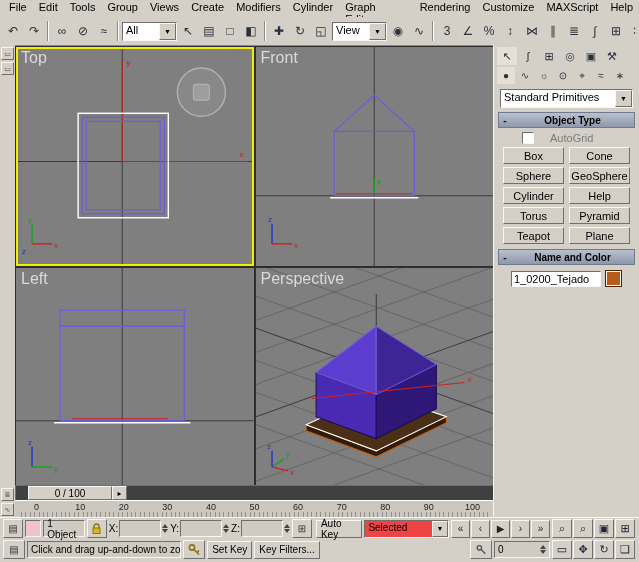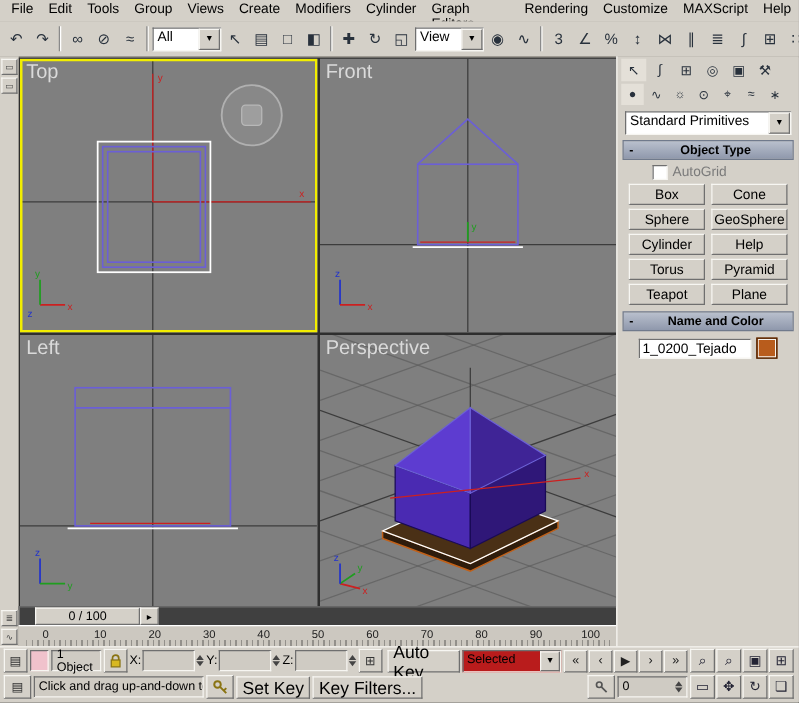--- a/index.html
+++ b/index.html
@@ -58,42 +58,42 @@
   .cp-tabs{display:flex;align-items:center;gap:1px;padding:2px 3px 1px 3px}
   .cp-tab{width:20px;height:18px;display:flex;align-items:center;justify-content:center;font-size:11px;color:#28313c}
   .cp-tab.active{border-color:#6f6f6f #f7f6f2 #f7f6f2 #6f6f6f;background:#e4e0d8}
   .cp-cats{display:flex;align-items:center;gap:1px;padding:1px 3px}
   .cp-cat{width:18px;height:17px;display:flex;align-items:center;justify-content:center;font-size:10px;color:#28313c}
   .cp-cat.active{border-color:#6f6f6f #f7f6f2 #f7f6f2 #6f6f6f;background:#e4e0d8}
   .cp-combo{margin:4px 6px 2px 6px}
   .rollout{margin:4px 4px 0 4px;height:14px;display:flex;align-items:center;background:linear-gradient(var(--rollout-from,#b9c0cd),var(--rollout-to,#8f98ac));border:1px solid #707a8c;font-size:10px;font-weight:bold}
   .rollout .minus{width:12px;text-align:center;font-weight:bold}
   .rollout .rtitle{flex:1;text-align:center;padding-right:0}
-  .autogrid-row{display:flex;align-items:center;gap:4px;margin:4px 0 2px 28px;color:#7a7a7a}
+  .autogrid-row{display:flex;align-items:center;gap:16px;margin:4px 0 2px 28px;color:#7a7a7a}
   .checkbox{width:10px;height:10px;background:#fff}
   .obj-grid{display:grid;grid-template-columns:1fr 1fr;gap:3px 5px;margin:3px 9px 5px 9px}
   .obj-btn{height:15px;display:flex;align-items:center;justify-content:center;font-size:11px}
   .name-row{display:flex;align-items:center;gap:4px;margin:5px 17px}
   .name-input{flex:1;height:14px;background:#fff;font:11px "Liberation Sans",sans-serif;padding:0 2px;min-width:0}
   .swatch{width:15px;height:15px;background:var(--object-swatch,#b85c1c);border:1px solid #4a2408;box-shadow:0 0 0 1px #f7f6f2 inset}
   
   .statusbar{position:absolute;bottom:0;left:0;right:0;height:44px;border-top:1px solid #f7f6f2;background:var(--ui,#d4d0c8)}
   .sb-row{height:21px;display:flex;align-items:center;gap:2px;padding:0 3px}
   .sb-icon{width:20px;height:17px;display:flex;align-items:center;justify-content:center;font-size:10px;color:#333}
   .sb-field{height:15px;display:flex;align-items:center;padding:0 3px;background:#cfcbc3;font-size:10px}
   .pinkbox{width:16px;height:15px;background:#f0c2cc}
   .coord{display:flex;align-items:center;gap:1px}
   .coord label{font-size:10px}
   .coord input{width:36px;height:13px;background:#cfcbc3;border:1px solid;border-color:#6f6f6f #f7f6f2 #f7f6f2 #6f6f6f;font:10px "Liberation Sans",sans-serif}
   .spin{display:flex;flex-direction:column;gap:1px}
   .spin b{width:0;height:0;border-left:3px solid transparent;border-right:3px solid transparent;display:block}
   .spin .up{border-bottom:4px solid #444}
   .spin .dn{border-top:4px solid #444}
-  .smallbtn{height:16px;font-size:14px;display:flex;align-items:center;padding:0 4px}
-  .sel-combo{height:16px;width:92px;display:flex;align-items:stretch;background:#b91c1c}
+  .smallbtn{height:16px;font-size:10px;display:flex;align-items:center;padding:0 4px}
+  .sel-combo{height:16px;width:92px;display:flex;align-items:stretch;background:#ef4444}
   .sel-combo .cval{flex:1;font-size:10px;padding:1px 3px}
   .sel-combo .carr{width:14px;background:var(--ui,#d4d0c8);display:flex;align-items:center;justify-content:center;font-size:7px}
   .pb-btn{width:17px;height:16px;display:flex;align-items:center;justify-content:center;font-size:10px;color:#222}
   .nav-group{display:flex;gap:1px;margin-left:auto;margin-right:1px}
   .nav-btn{width:18px;height:17px;display:flex;align-items:center;justify-content:center;font-size:11px;color:#223}
   .prompt{flex:1;min-width:0;height:15px;display:flex;align-items:center;background:#cfcbc3;font-size:10px;padding:0 3px;white-space:nowrap;overflow:hidden}
   .frame-field{width:48px;height:15px;background:#cfcbc3;display:flex;align-items:center;padding:0 3px;font-size:10px;justify-content:space-between}
   .spacer{flex:1}
   .keysvg{display:block}
 </style>

